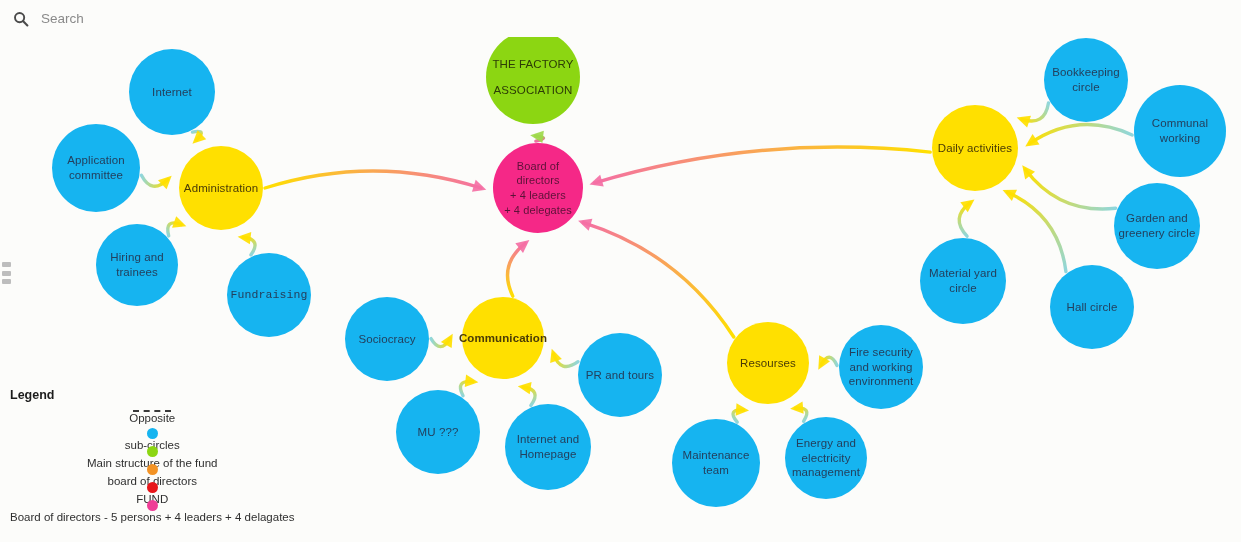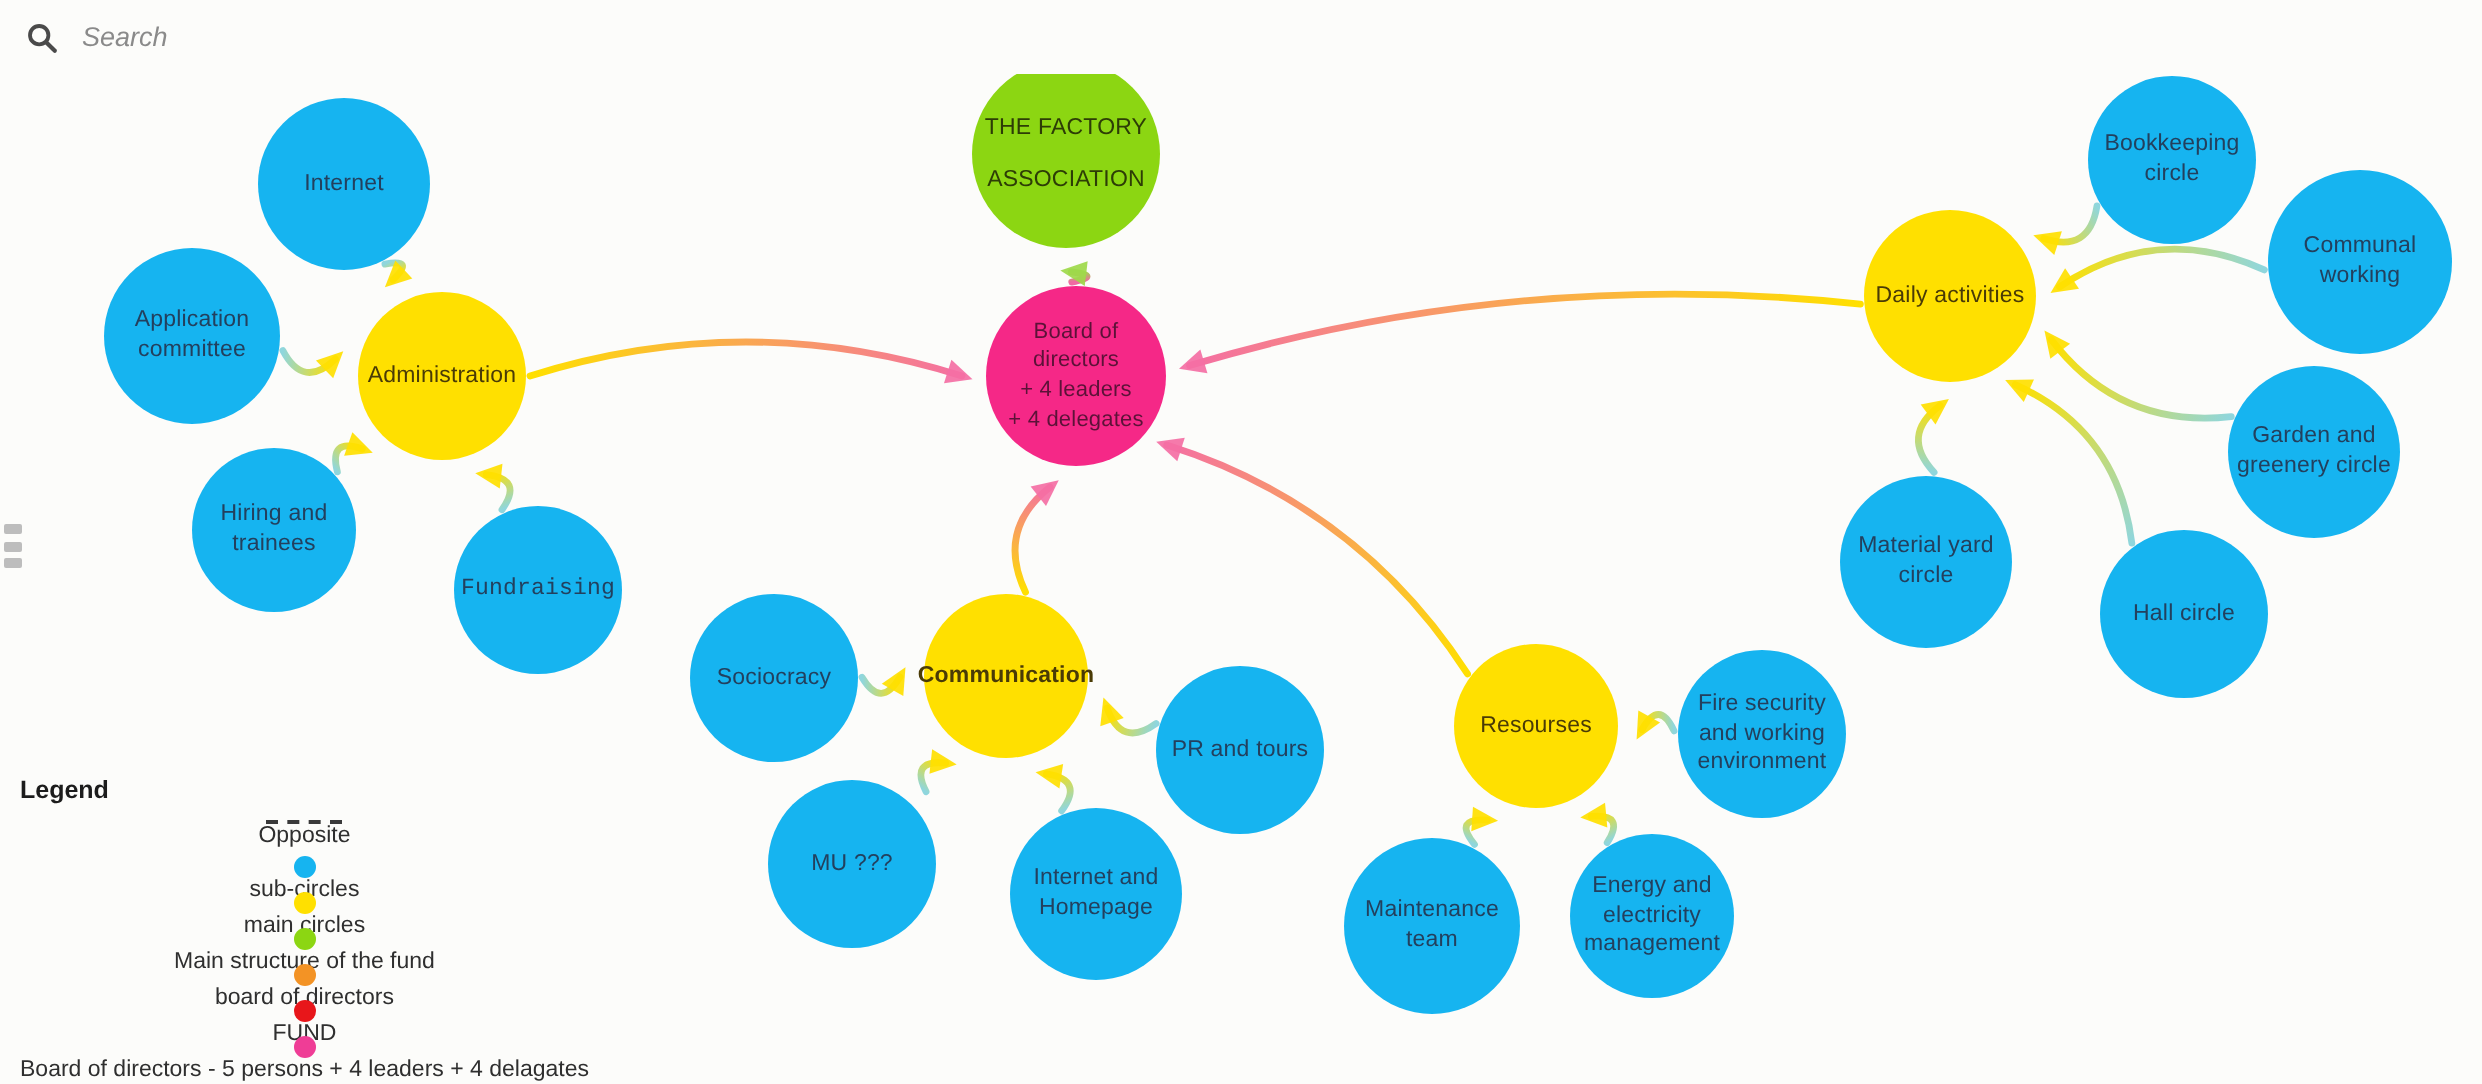--- a/index.html
+++ b/index.html
@@ -39,21 +39,20 @@
   }
   #search-input {
     border: none;
     outline: none;
     background: transparent;
     font-family: "Liberation Sans", sans-serif;
     font-size: 13.5px;
     color: #3c3c3c;
     width: 300px;
     padding: 0;
-    font-style: italic;
   }
   #search-input::placeholder { color: #8a8a8a; }
 
   
   #drag-handle {
     position: absolute;
     left: 2px; top: 262px;
     width: 9px; height: 22px;
     z-index: 35;
     cursor: grab;
@@ -378,21 +377,21 @@
         <div class="node sub" style="left: 920px; top: 238px; width: 86px; height: 86px;">
           <span class="lbl">Material yard
 circle</span>
         </div>
         <div class="node main" style="left: 462px; top: 297px; width: 82px; height: 82px; font-weight: bold;">
           <span class="lbl">Communication</span>
         </div>
         <div class="node sub" style="left: 345px; top: 297px; width: 84px; height: 84px;">
           <span class="lbl">Sociocracy</span>
         </div>
-        <div class="node sub" style="left: 384px; top: 390px; width: 84px; height: 84px;">
+        <div class="node sub" style="left: 396px; top: 390px; width: 84px; height: 84px;">
           <span class="lbl">MU ???</span>
         </div>
         <div class="node sub" style="left: 505px; top: 404px; width: 86px; height: 86px;">
           <span class="lbl">Internet and
 Homepage</span>
         </div>
         <div class="node sub" style="left: 578px; top: 333px; width: 84px; height: 84px;">
           <span class="lbl">PR and tours</span>
         </div>
         <div class="node main" style="left: 727px; top: 322px; width: 82px; height: 82px;">
@@ -439,26 +438,20 @@
           <span class="legend-label">Opposite</span>
         </div>
         <div class="legend-row">
           <span class="legend-key">
             <span class="dot" style="background: rgb(22, 180, 240);"></span>
           </span>
           <span class="legend-label">sub-circles</span>
         </div>
         <div class="legend-row">
           <span class="legend-key">
-            <span class="dot" style="background: rgb(255, 224, 0);"></span>
-          </span>
-          <span class="legend-label">main circles</span>
-        </div>
-        <div class="legend-row">
-          <span class="legend-key">
             <span class="dot" style="background: rgb(140, 214, 18);"></span>
           </span>
           <span class="legend-label">Main structure of the fund</span>
         </div>
         <div class="legend-row">
           <span class="legend-key">
             <span class="dot" style="background: rgb(243, 147, 37);"></span>
           </span>
           <span class="legend-label">board of directors</span>
         </div>

